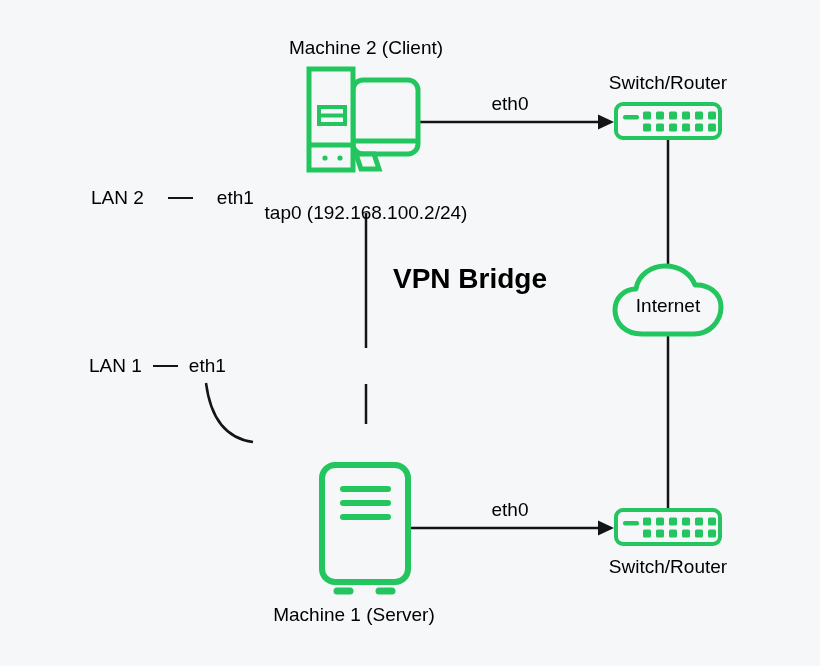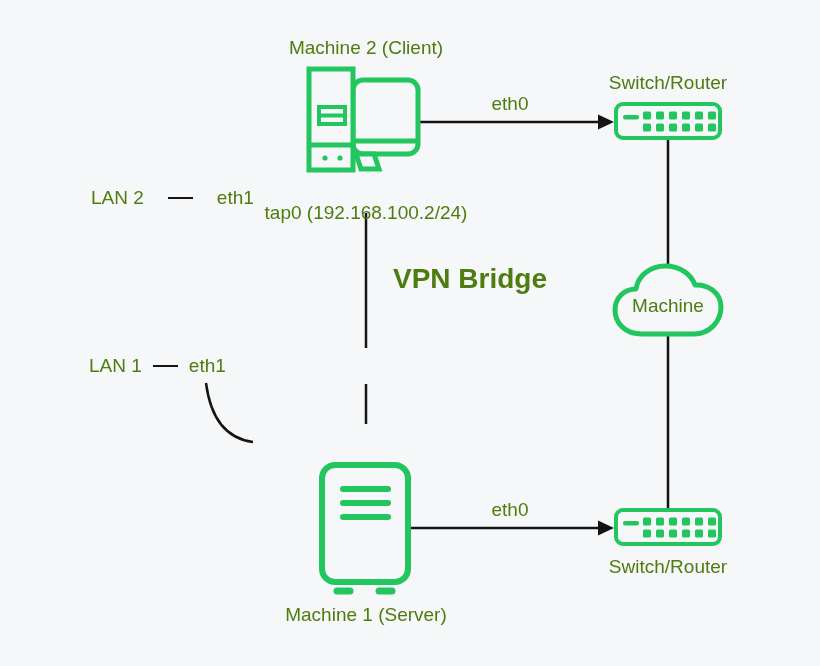--- a/index.html
+++ b/index.html
@@ -10,21 +10,21 @@
     font-family:"Liberation Sans", sans-serif;
     color:#1D1D1F;
     overflow:hidden;
   }
   .layer { position:absolute; left:0; top:0; }
   .label {
     position:absolute;
     font-size:19px;
     line-height:22px;
     white-space:nowrap;
-    color:#4d7c0f;
+    color:#000000;
   }
   .center { text-align:center; }
   .bold { font-weight:700; font-size:28px; }
   .lanrow { display:flex; align-items:center; gap:11px; }
   .dash {
     display:inline-block;
     width:25px; height:0;
     border-top:2.5px solid #141414;
   }
   svg { position:absolute; display:block; }
@@ -86,21 +86,21 @@
         <rect x="68" y="21.5" width="8" height="8" rx="1.5"></rect>
       <rect x="81" y="21.5" width="8" height="8" rx="1.5"></rect>
         <rect x="94" y="21.5" width="8" height="8" rx="1.5"></rect>
     </g>
   </svg>
 
   <svg style="left:606px; top:256px;" width="124" height="90" viewBox="0 0 124 90">
     <path d="M 36,78 C 19,78 9,67 9,54 C 9,42 18,33 30,33 C 32,19 45,10 59,10
              C 74,10 85,18 89,29 C 101,28 115,36 115,51 C 115,66 103,78 88,78 Z" fill="#F6F7F8" stroke="#22C55E" stroke-width="5" stroke-linejoin="round"></path>
   </svg>
-  <div class="label center" style="left:606px; top:295px; width:124px;">Machine</div>
+  <div class="label center" style="left:606px; top:295px; width:124px;">Internet</div>
 
   <div class="label lanrow" style="left:91px; top:187px;gap:24px;">
     <span>LAN 2</span>
     <span class="dash"></span>
     <span>eth1</span>
   </div>
 
   <div class="label center" style="left:246px; top:202px; width:240px;">tap0 (192.168.100.2/24)</div>
 
   <div class="label bold" style="left:393px; top:268px;">VPN Bridge</div>
@@ -119,21 +119,21 @@
       <line x1="30" y1="33" x2="75" y2="33"></line>
       <line x1="30" y1="47" x2="75" y2="47"></line>
       <line x1="30" y1="61" x2="75" y2="61"></line>
     </g>
     <g stroke="#22C55E" stroke-width="7" stroke-linecap="round">
       <line x1="24" y1="135" x2="37" y2="135"></line>
       <line x1="66" y1="135" x2="79" y2="135"></line>
     </g>
   </svg>
 
-  <div class="label center" style="left:243px; top:604px; width:246px;">Machine 1 (Server)</div>
+  <div class="label center" style="left:231px; top:604px; width:246px;">Machine 1 (Server)</div>
 
   <div class="label center" style="left:480px; top:499px; width:60px;">eth0</div>
 
   <svg style="left:614px; top:508px;" width="110" height="40" viewBox="0 0 110 40">
     <rect x="2" y="2" width="104" height="34" rx="7" fill="#F6F7F8" stroke="#22C55E" stroke-width="4"></rect>
     <rect x="9" y="13" width="16" height="4.5" rx="2" fill="#22C55E"></rect>
     <g fill="#22C55E">
       <rect x="29" y="9.5" width="8" height="8" rx="1.5"></rect>
         <rect x="42" y="9.5" width="8" height="8" rx="1.5"></rect>
       <rect x="55" y="9.5" width="8" height="8" rx="1.5"></rect>

